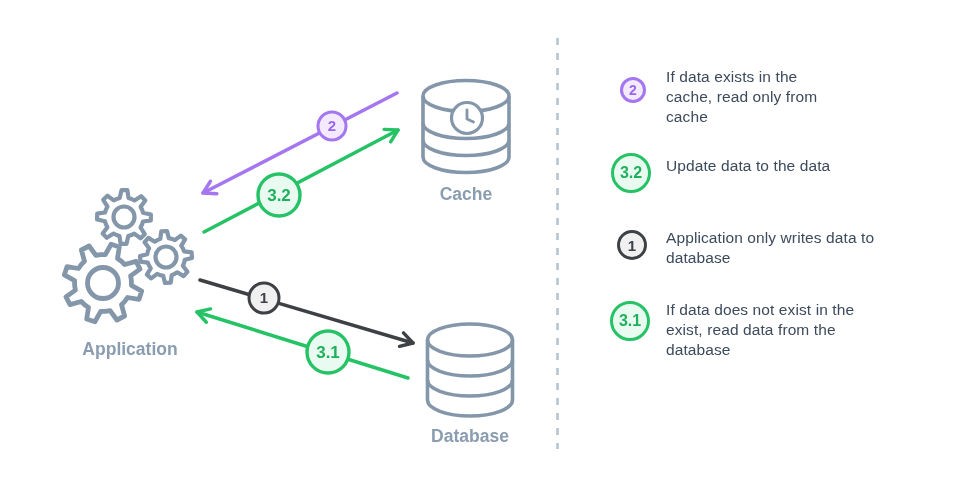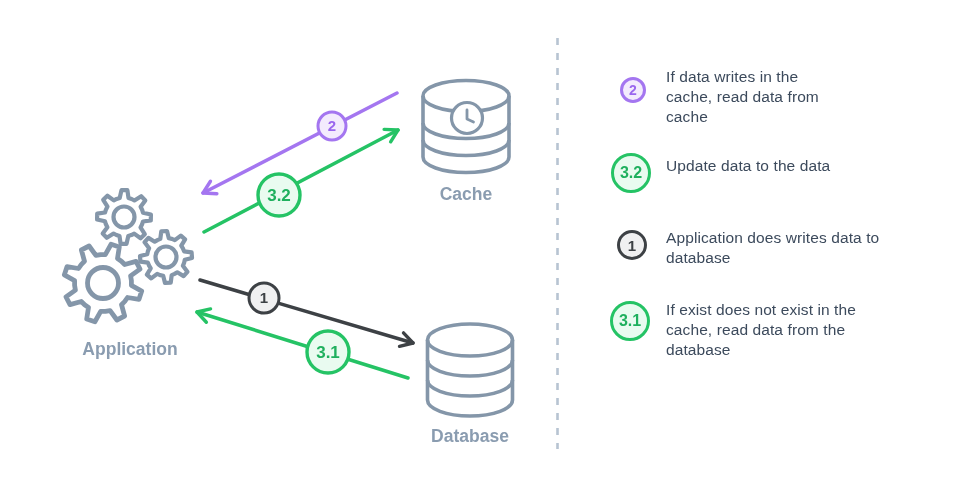--- a/index.html
+++ b/index.html
@@ -101,25 +101,25 @@
       <path d="M427.5,400 A42.5,16 0 0 0 512.5,400"></path>
     </g>
     <text x="470" y="442" text-anchor="middle" font-size="17.5" font-weight="600" fill="#8a9cb0">Database</text>
 
     <line x1="557.5" y1="38" x2="557.5" y2="449" stroke="#b7c4d2" stroke-width="2.6" stroke-dasharray="7 8"></line>
   </svg>
 
   <div>
 
     <div class="legend-badge badge-purple" style="left:620px;top:77px;width:26px;height:26px;font-size:14px;">2</div>
-    <div class="legend-text" style="top:67px;width:176px;">If data writes in the cache, read data from cache</div>
+    <div class="legend-text" style="top:67px;width:176px;">If data exists in the cache, read only from cache</div>
 
     <div class="legend-badge badge-green" style="left:611px;top:153px;width:40px;height:40px;font-size:16px;border-width:3.4px;">3.2</div>
     <div class="legend-text" style="top:156px;width:260px;">Update data to the data</div>
 
     <div class="legend-badge badge-dark" style="left:617px;top:230px;width:30px;height:30px;font-size:15px;">1</div>
-    <div class="legend-text" style="top:228px;width:218px;">Application does writes data to database</div>
+    <div class="legend-text" style="top:228px;width:218px;">Application only writes data to database</div>
 
     <div class="legend-badge badge-green" style="left:610px;top:301px;width:40px;height:40px;font-size:16px;border-width:3.4px;">3.1</div>
-    <div class="legend-text" style="top:300px;width:222px;">If exist does not exist in the cache, read data from the database</div>
+    <div class="legend-text" style="top:300px;width:222px;">If data does not exist in the exist, read data from the database</div>
 
   </div>
 </div>
 
 </body></html>

